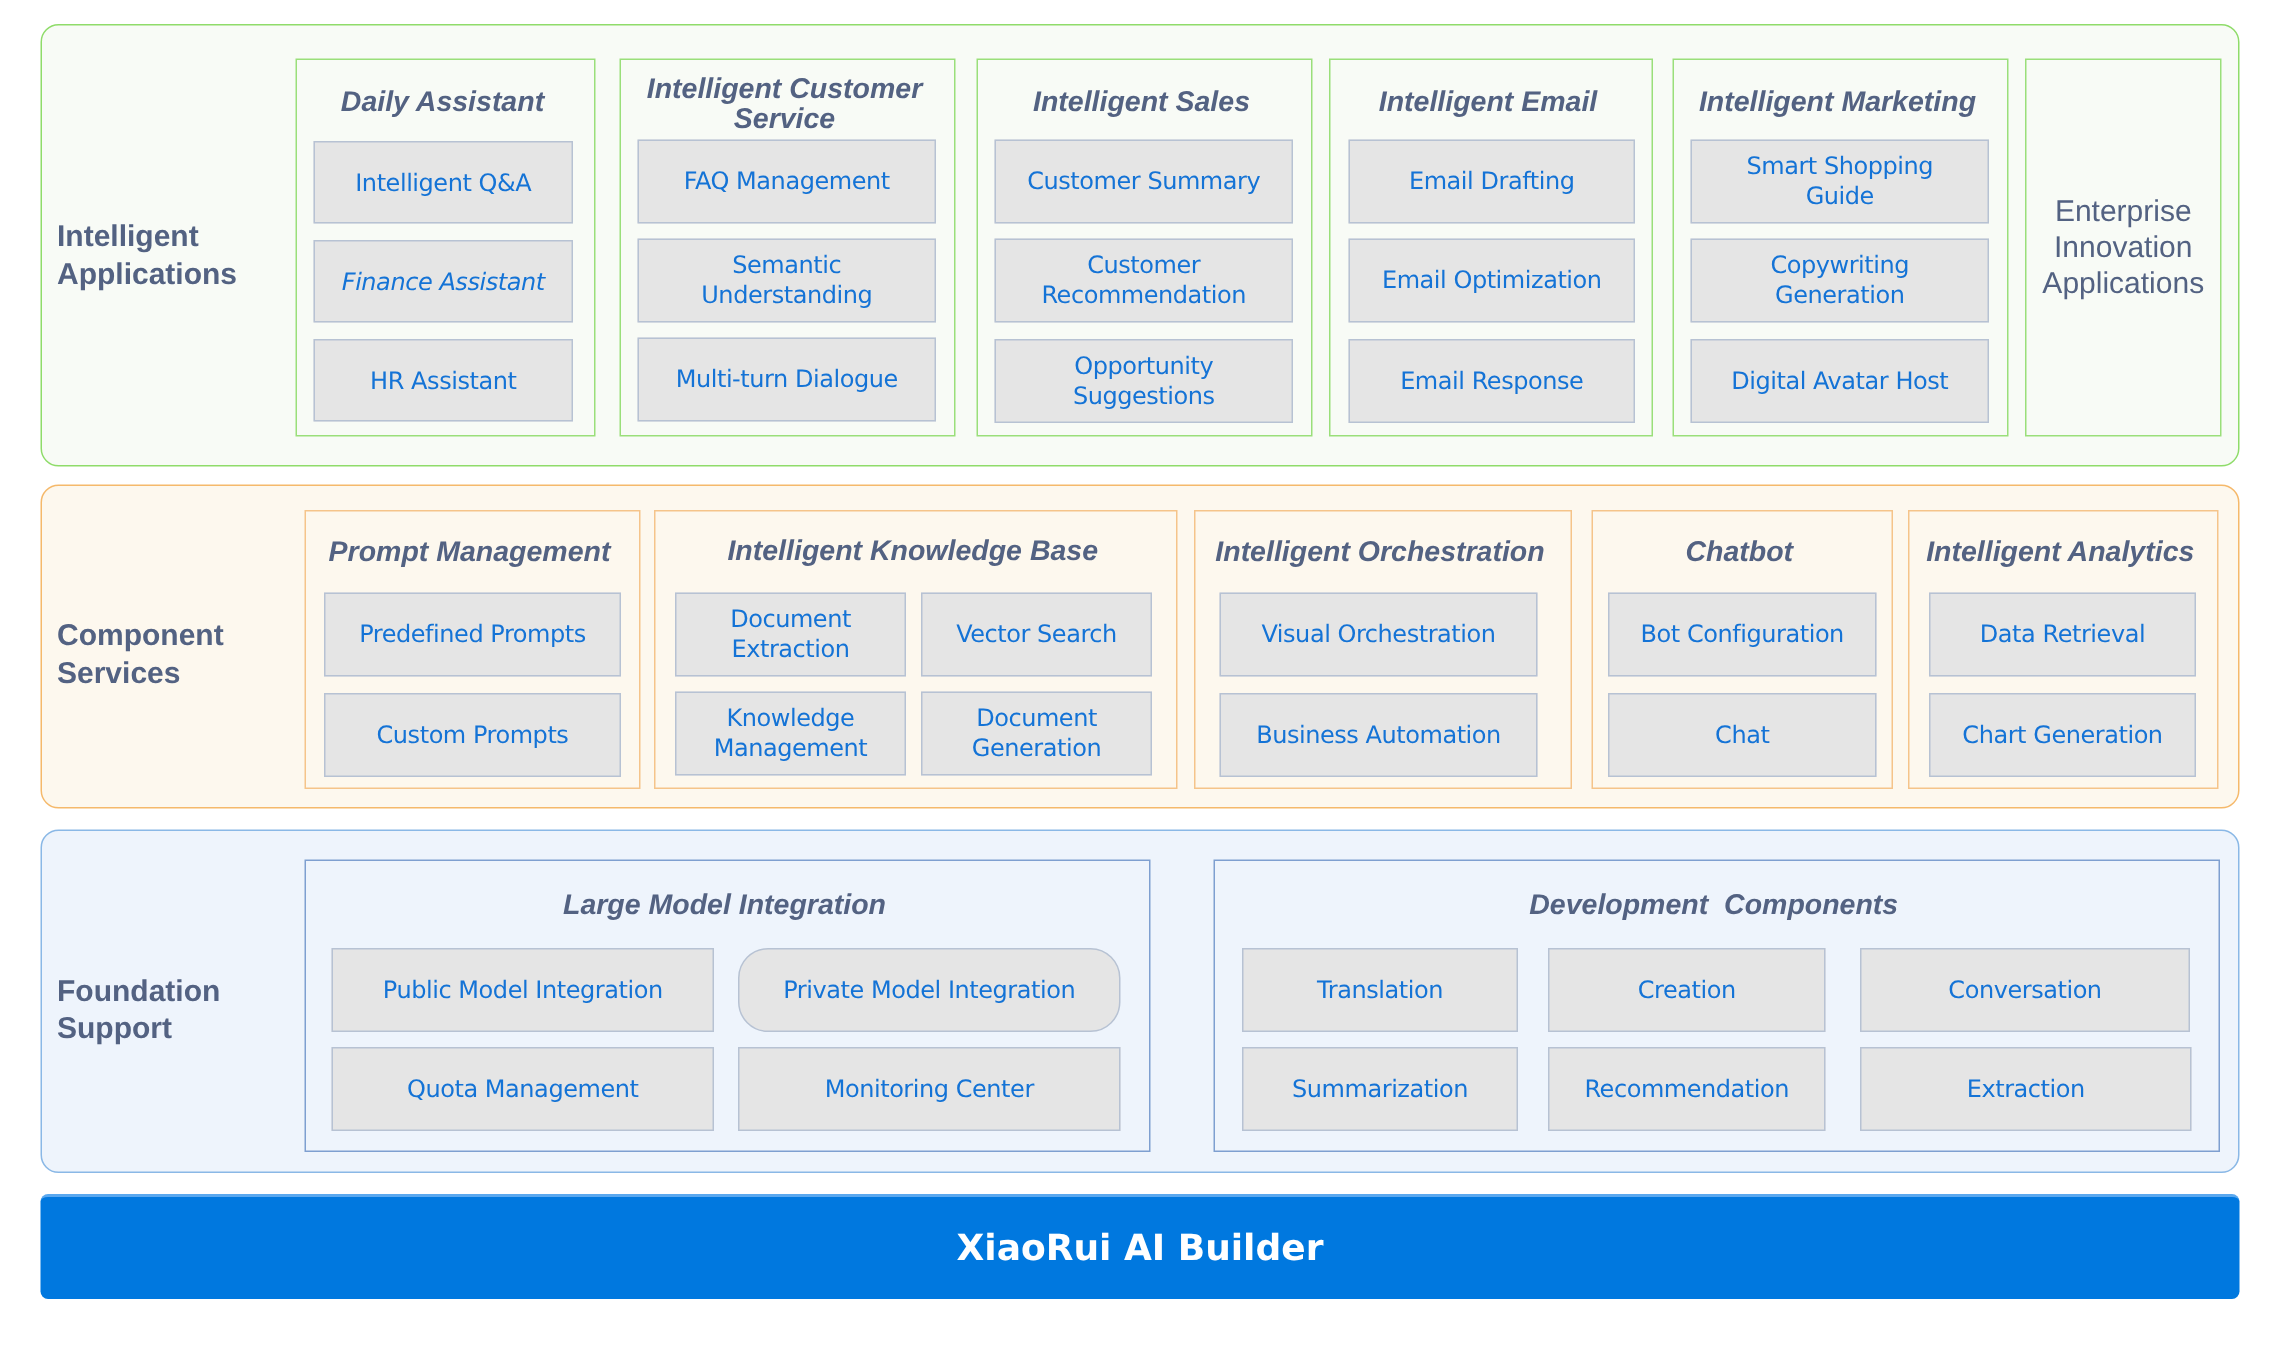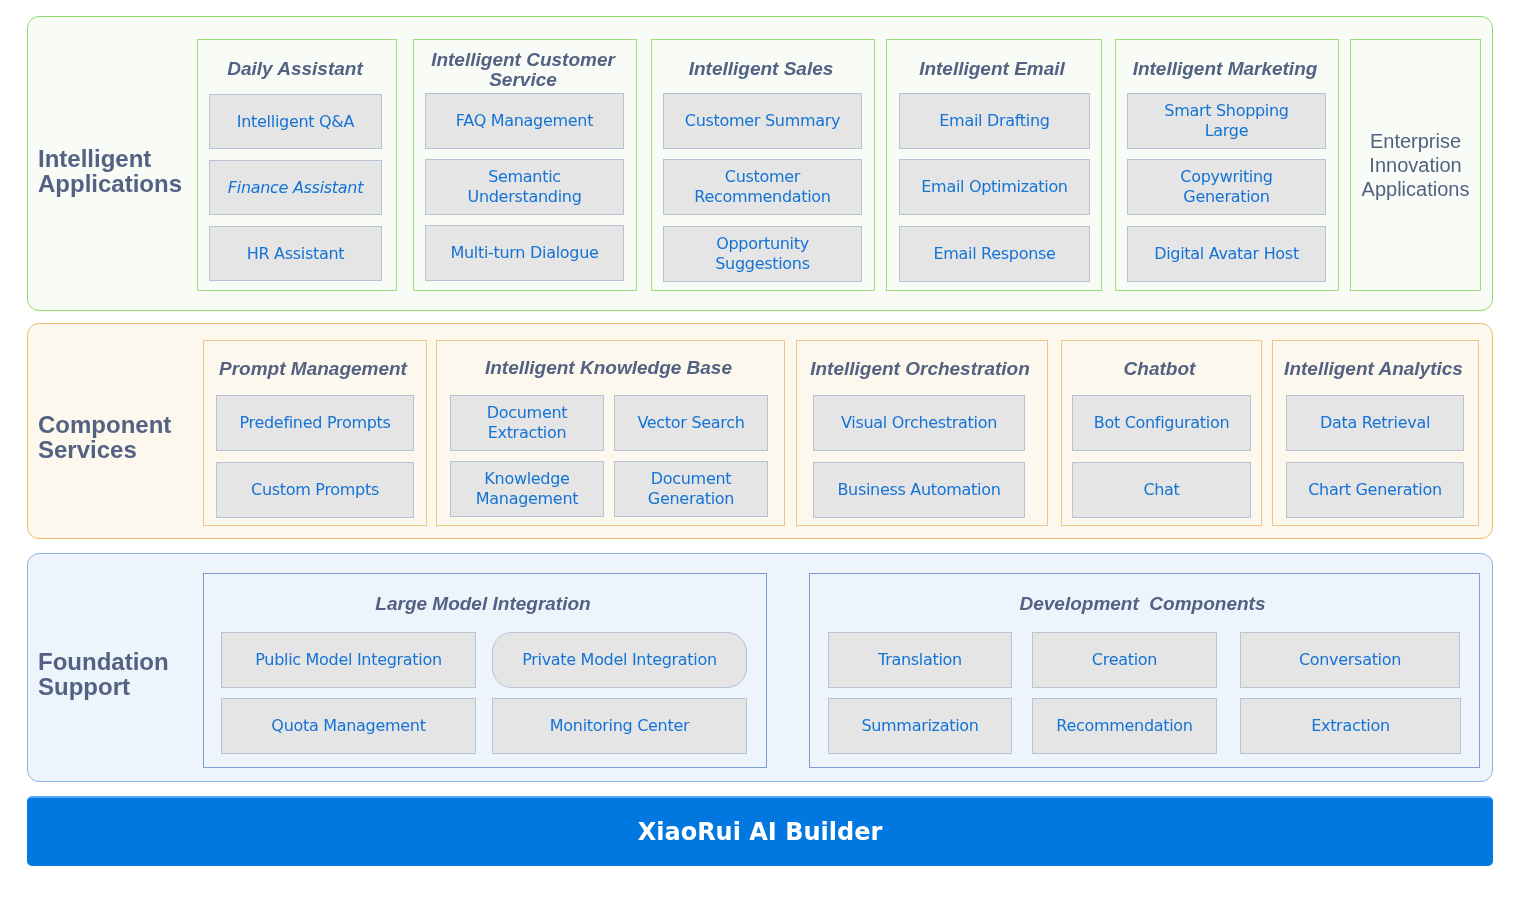--- a/index.html
+++ b/index.html
@@ -1,21 +1,21 @@
 <!DOCTYPE html>
 <html><head>
   <meta charset="utf-8">
   <style>
     html, body { margin: 0; padding: 0; background: #ffffff; }
     body { width: 1520px; height: 900px; position: relative; overflow: hidden; font-family: "Liberation Sans", sans-serif; }
     .layer { position: absolute; border-radius: 12px; box-sizing: border-box; }
     .layer-app { left: 27px; top: 16px; width: 1466px; height: 295px; background: #f8fbf6; border: 1.5px solid #8fdc6a; }
     .layer-comp { left: 27px; top: 323px; width: 1466px; height: 216px; background: #fdf8ee; border: 1.5px solid #f5b96b; }
     .layer-found { left: 27px; top: 553px; width: 1466px; height: 229px; background: #eef4fc; border: 1.5px solid #8ab8e6; }
-    .layer-title { position: absolute; left: 38px; font-weight: bold; font-size: 24px; line-height: 25px; color: #536282; font-family: "Liberation Sans", sans-serif; }
+    .layer-title { position: absolute; left: 38px; font-weight: bold; font-size: 20px; line-height: 25px; color: #536282; font-family: "Liberation Sans", sans-serif; }
     .group { position: absolute; box-sizing: border-box; }
     .g-green { border: 1.5px solid #9adf7a; background: #f8fbf6; }
     .g-orange { border: 1.5px solid #f5c48a; background: #fdf8ee; }
     .g-blue { border: 1.5px solid #7e9fd0; background: #eef4fc; }
     .group-title { position: absolute; left: 0; right: 4px; text-align: center; font-weight: bold; font-size: 19px; line-height: 20px; color: #536282; font-style: italic; }
     .item { position: absolute; box-sizing: border-box; background: #e5e5e5; border: 1.5px solid #b7c2d3; color: #1473d6; font-size: 16px; line-height: 20px; display: flex; align-items: center; justify-content: center; text-align: center; cursor: pointer; font-family: "DejaVu Sans", sans-serif; letter-spacing: -0.3px; }
     .item span { display: block; }
     .base { position: absolute; left: 27px; top: 796px; width: 1466px; height: 70px; background: #0078df; border-radius: 5px; color: #ffffff; font-weight: bold; font-size: 24px; display: flex; align-items: center; justify-content: center; font-family: "DejaVu Sans", sans-serif; border-top: 2px solid #5aa8ef; box-sizing: border-box; }
     .enterprise { display: flex; align-items: center; justify-content: center; text-align: center; }
     .enterprise span { font-weight: normal; font-size: 20px; line-height: 24px; color: #536282; }
@@ -85,21 +85,21 @@
   </div>
 <div class="item" style="left:899px;top:226px;width:191px;height:56px;">
     <span>Email Response</span>
   </div>
 
 <div class="group g-green" style="left:1115px;top:39px;width:224px;height:252px;">
   <div class="group-title" style="top:19px;">Intelligent Marketing</div>
 </div>
 <div class="item" style="left:1127px;top:93px;width:199px;height:56px;flex-direction:column;">
     <span>Smart Shopping</span>
-    <span>Large</span>
+    <span>Guide</span>
   </div>
 <div class="item" style="left:1127px;top:159px;width:199px;height:56px;flex-direction:column;">
     <span>Copywriting</span>
     <span>Generation</span>
   </div>
 <div class="item" style="left:1127px;top:226px;width:199px;height:56px;">
     <span>Digital Avatar Host</span>
   </div>
 
 <div class="group g-green enterprise" style="left:1350px;top:39px;width:131px;height:252px;">

